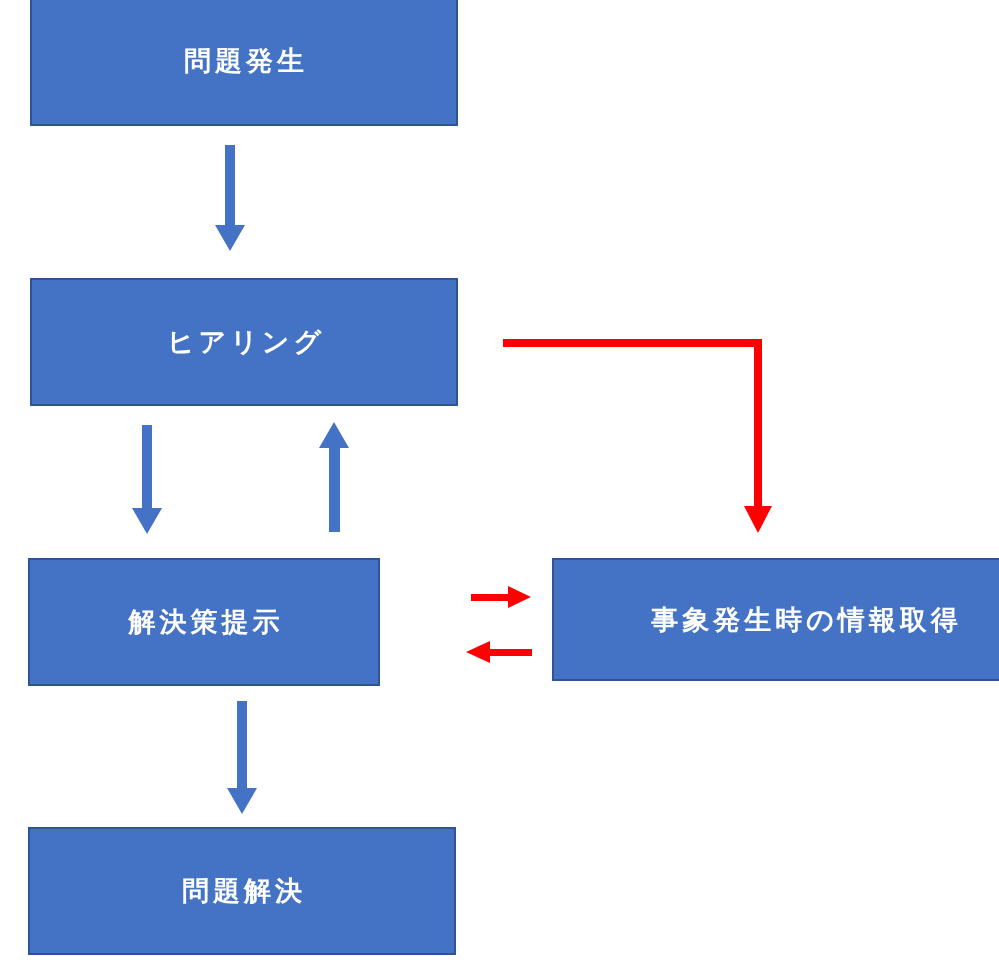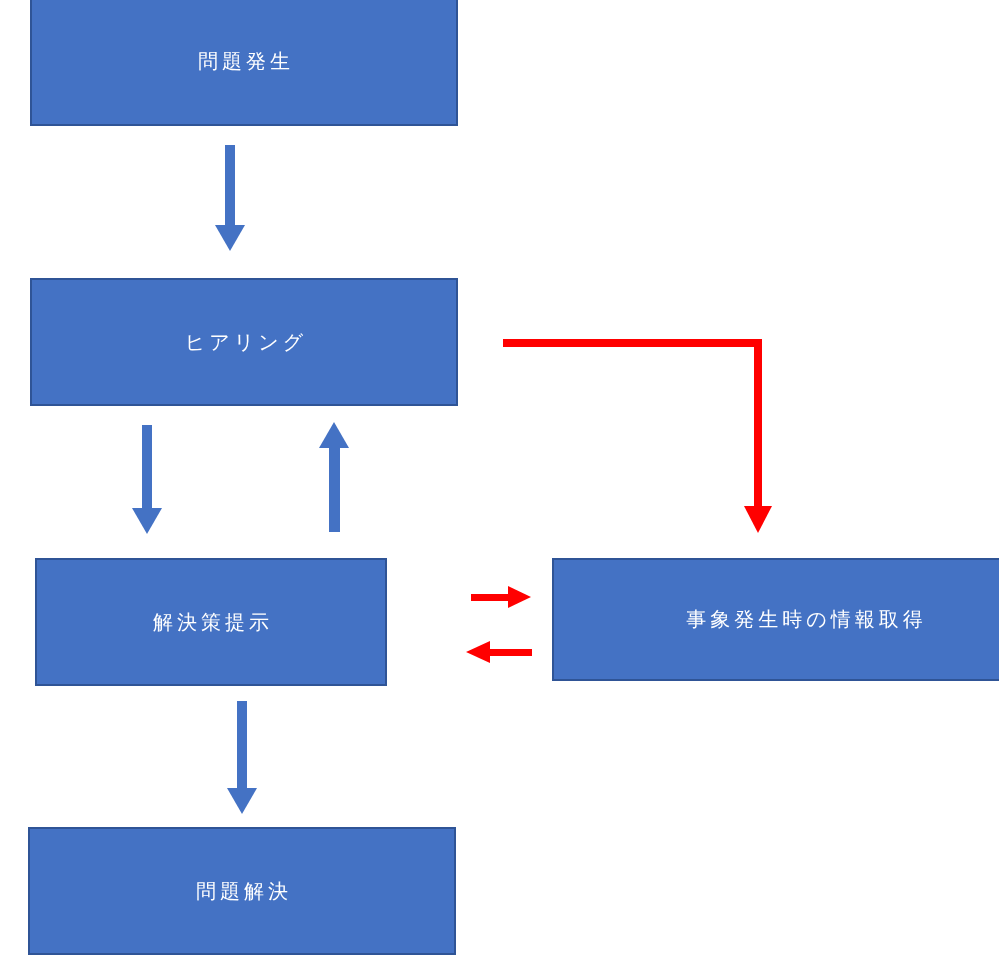--- a/index.html
+++ b/index.html
@@ -19,22 +19,22 @@
     position: absolute;
     box-sizing: border-box;
     background: var(--node-fill, #4472C4);
     border: 2px solid var(--node-border, #2F5496);
     display: flex;
     align-items: center;
     justify-content: center;
   }
   .node .label {
     color: var(--node-text, #FFFFFF);
-    font-size: 20px;
-    font-weight: 400;
+    font-size: 27px;
+    font-weight: 700;
     letter-spacing: 4px;
     padding-left: 4px;
     white-space: nowrap;
   }
   .shaft-v {
     position: absolute;
     width: 10px;
     background: var(--flow, #4472C4);
   }
   .shaft-h {
@@ -86,21 +86,21 @@
 <div class="canvas">
 
   <div class="node" style="left:30px; top:-4px; width:428px; height:130px;">
     <span class="label">問題発生</span>
   </div>
 
   <div class="node" style="left:30px; top:278px; width:428px; height:128px;justify-content:center;">
     <span class="label">ヒアリング</span>
   </div>
 
-  <div class="node" style="left:28px; top:558px; width:352px; height:128px;margin-left:7px;">
+  <div class="node" style="left:28px; top:558px; width:352px; height:128px;">
     <span class="label">解決策提示</span>
   </div>
 
   <div class="node" style="left:552px; top:558px; width:505px; height:123px;">
     <span class="label">事象発生時の情報取得</span>
   </div>
 
   <div class="node" style="left:28px; top:827px; width:428px; height:128px;text-align:right;">
     <span class="label">問題解決</span>
   </div>

